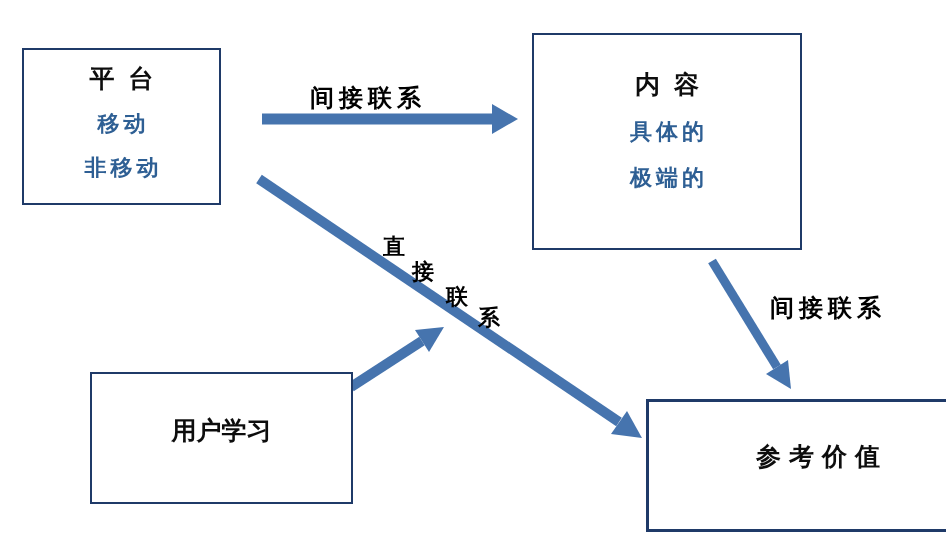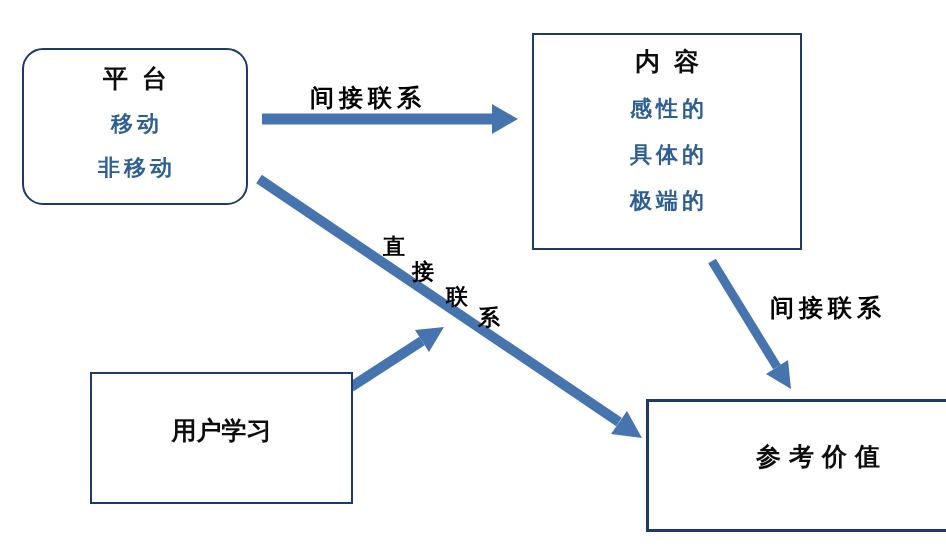--- a/index.html
+++ b/index.html
@@ -35,21 +35,21 @@
   .node-item {
     color: #2e5f94;
     font-weight: bold;
     font-size: 22px;
     white-space: nowrap;
   }
   .ls-wide  { letter-spacing: 14px; margin-right: -14px; }
   .ls-mid   { letter-spacing: 8px;  margin-right: -8px; }
   .ls-small { letter-spacing: 4px;  margin-right: -4px; }
 
-  #node-platform        { left: 22px;  top: 48px;  width: 226px; height: 157px; gap: 14px; padding-bottom: 8px; border-radius: 21px; }
+  #node-platform        { left: 22px;  top: 48px;  width: 199px; height: 157px; gap: 14px; padding-bottom: 8px; }
   #node-content         { left: 532px; top: 33px;  width: 270px; height: 217px; gap: 16px; padding-bottom: 22px; }
   #node-user-learning   { left: 90px;  top: 345px; width: 263px; height: 132px; gap: 17px; padding-bottom: 16px; margin-top: 27px; }
   #node-reference-value { left: 646px; top: 399px; width: 344px; height: 133px; gap: 17px; padding-bottom: 18px; border-width: 3px; }
 
   .edge-label {
     position: absolute;
     color: #000000;
     font-weight: bold;
     font-size: 24px;
     letter-spacing: 5px;
@@ -95,21 +95,20 @@
   </svg>
 
   <div class="node" id="node-platform">
     <div class="node-title ls-wide">平台</div>
     <div class="node-item ls-small">移动</div>
     <div class="node-item ls-small">非移动</div>
   </div>
 
   <div class="node" id="node-content">
     <div class="node-title ls-wide">内容</div>
-    <div class="node-item ls-small">感性的</div>
     <div class="node-item ls-small">具体的</div>
     <div class="node-item ls-small">极端的</div>
   </div>
 
   <div class="node" id="node-user-learning">
     <div class="node-title">用户学习</div>
   </div>
 
   <div class="node" id="node-reference-value">
     <div class="node-title ls-mid">参考价值</div>

